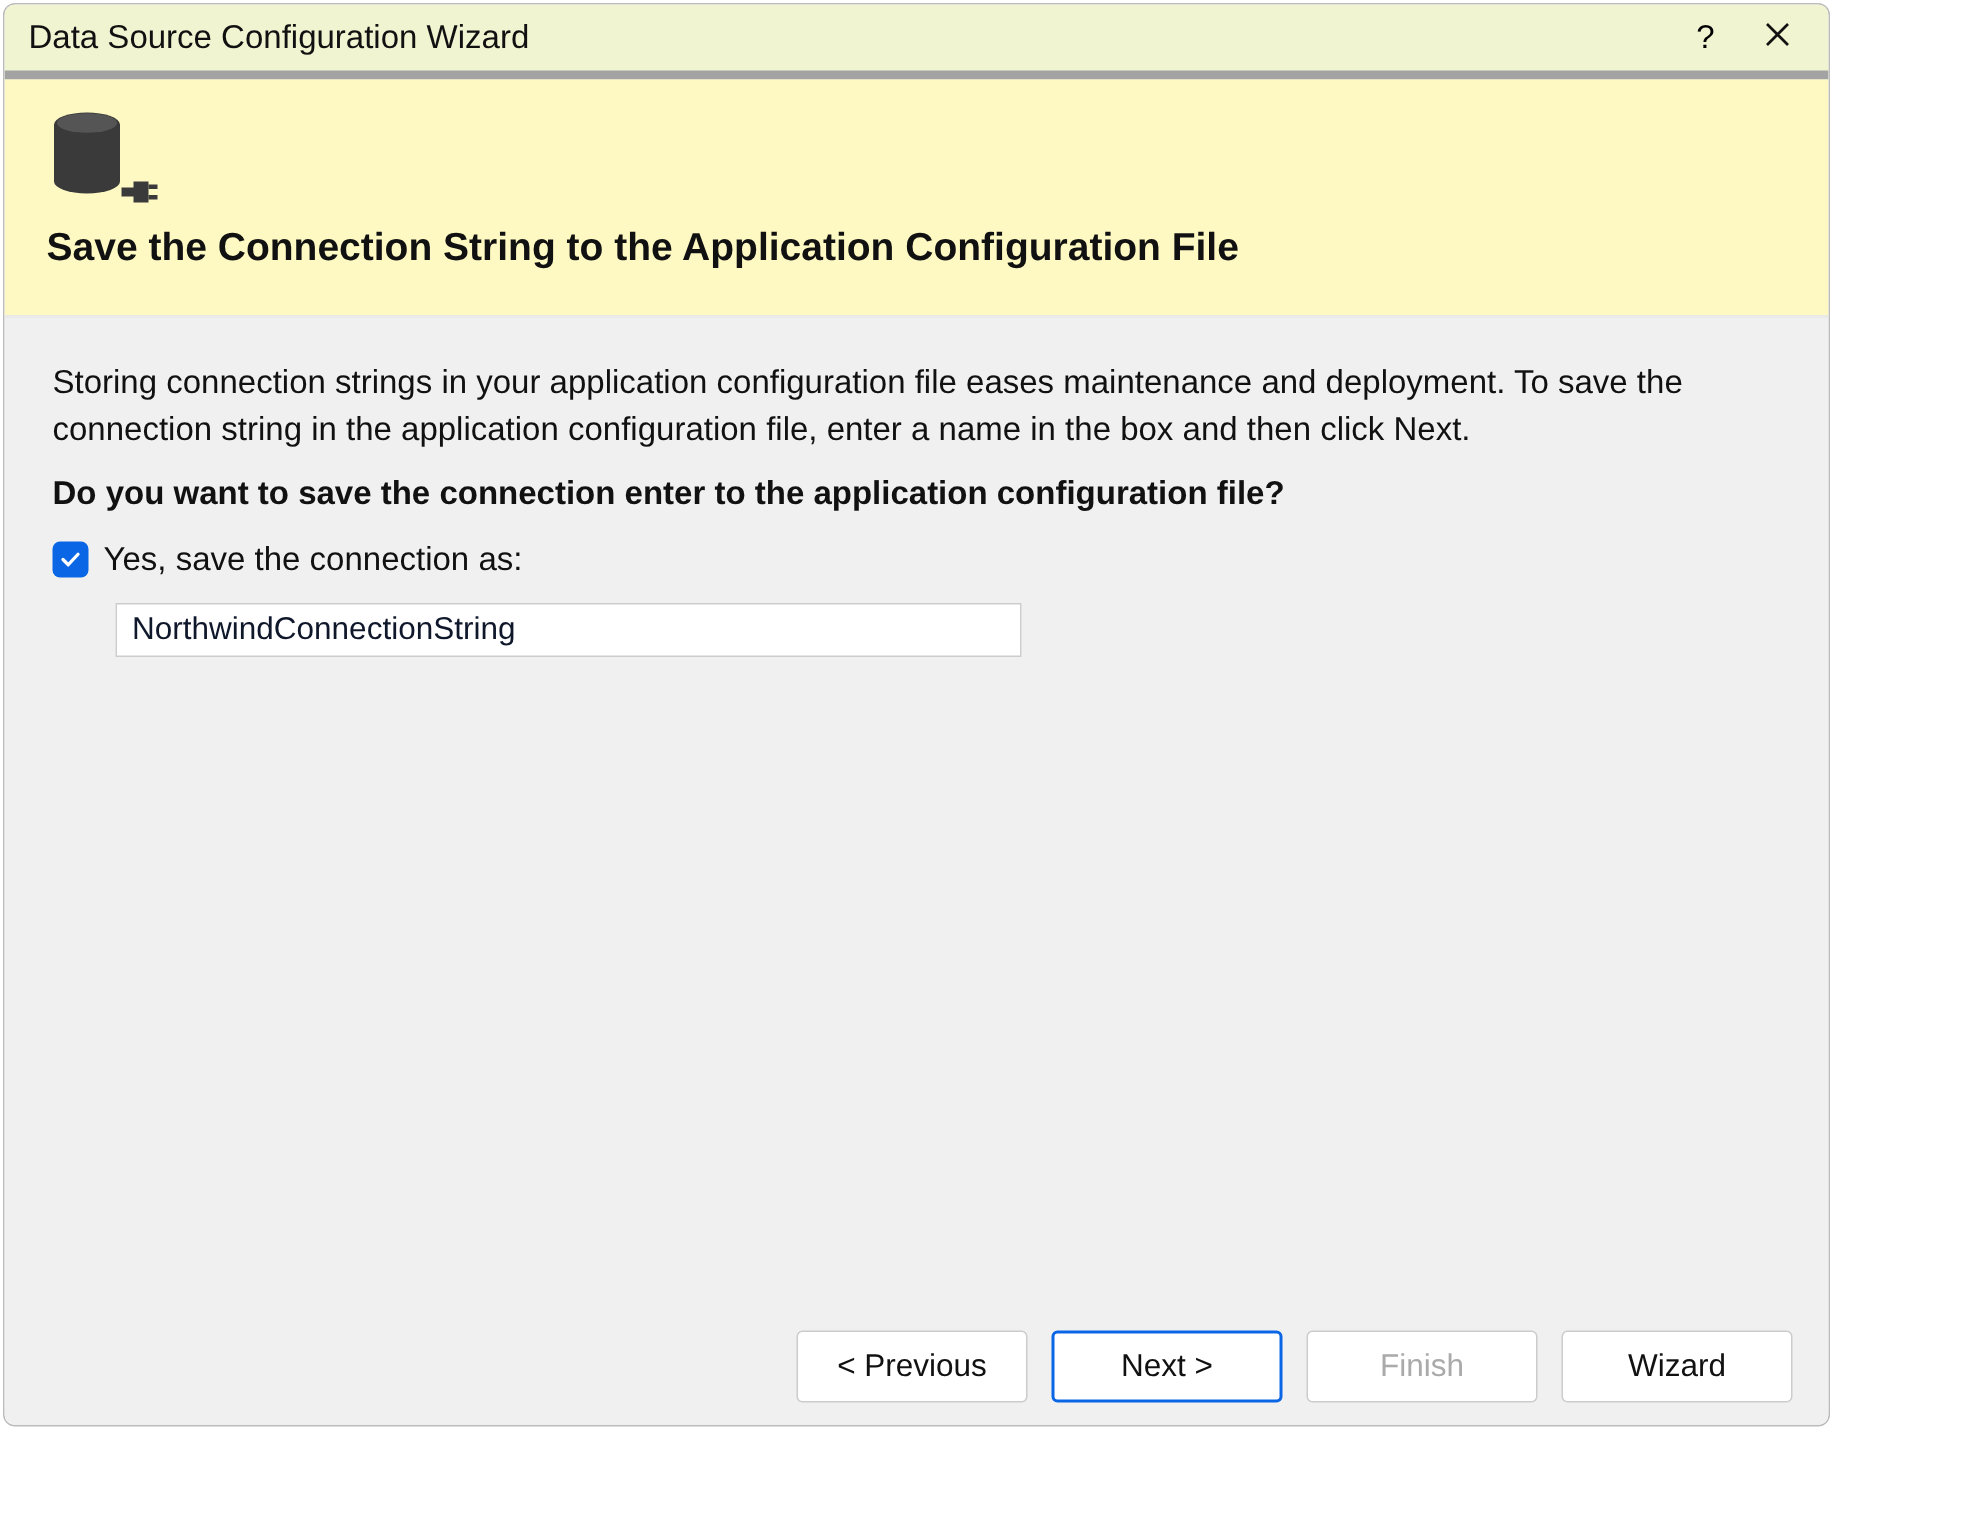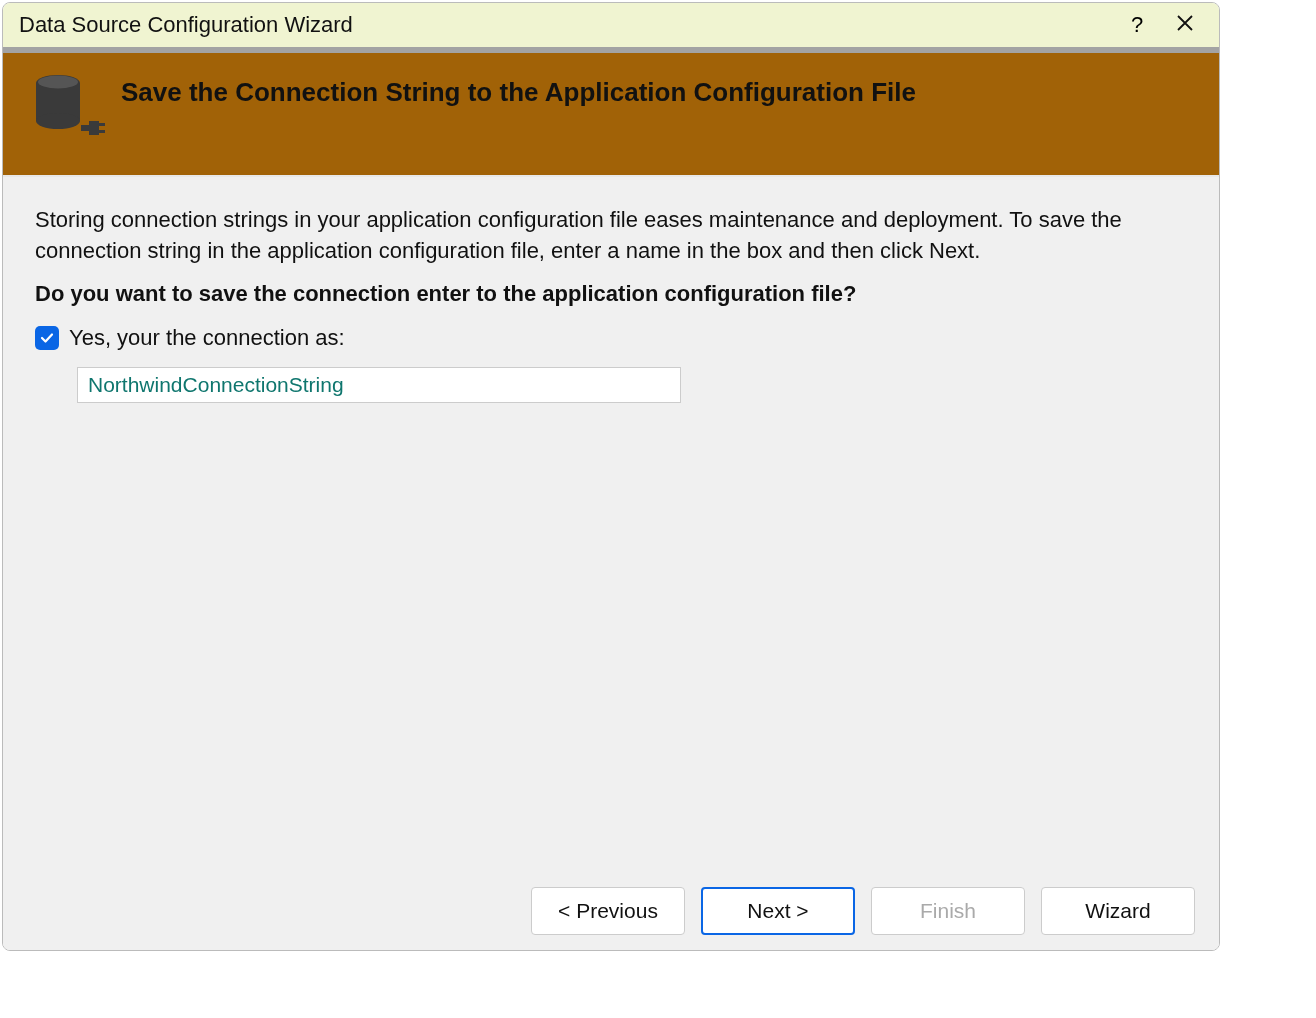--- a/index.html
+++ b/index.html
@@ -46,22 +46,23 @@
       align-items: center;
       justify-content: center;
       font-size: 22px;
       cursor: pointer;
     }
     
     .header-banner {
       display: flex;
       align-items: flex-start;
       padding: 20px 24px 30px 28px;
-      background: #a16207;
+      background: #fef9c3;
       border-bottom: 1px solid #e8e8e8;
+      flex-direction: column;
     }
     .header-icon {
       width: 90px;
       flex-shrink: 0;
       display: flex;
       align-items: flex-start;
       justify-content: flex-start;
     }
     .header-title {
       font-size: 26px;
@@ -113,21 +114,21 @@
       color: #111;
     }
     .name-input {
       margin-left: 42px;
       width: 604px;
       height: 36px;
       border: 1px solid #ccc;
       background: #fff;
       font-size: 21px;
       padding: 2px 10px;
-      color: #0f766e;
+      color: #0f172a;
       font-family: inherit;
     }
     
     .button-bar {
       height: 78px;
       background: #f0f0f0;
       display: flex;
       align-items: center;
       justify-content: flex-end;
       gap: 16px;
@@ -188,21 +189,21 @@
 
   <div class="content">
     <p class="description">Storing connection strings in your application configuration file eases maintenance and deployment. To save the connection string in the application configuration file, enter a name in the box and then click Next.</p>
     <p class="question">Do you want to save the connection enter to the application configuration file?</p>
     <div class="checkbox-row">
       <div class="checkbox">
         <svg viewBox="0 0 16 16">
             <path d="M3 8 L6.5 11.5 L13 4.5" stroke="#fff" stroke-width="2.2" fill="none" stroke-linecap="round" stroke-linejoin="round"></path>
           </svg>
       </div>
-      <span class="checkbox-label">Yes, your the connection as:</span>
+      <span class="checkbox-label">Yes, save the connection as:</span>
     </div>
     <input type="text" class="name-input" value="NorthwindConnectionString" style="">
   </div>
 
   <div class="button-bar">
     <button class="wbtn">&lt; Previous</button>
     <button class="wbtn default">Next &gt;</button>
     <button class="wbtn" disabled="">Finish</button>
     <button class="wbtn">Wizard</button>
   </div>

